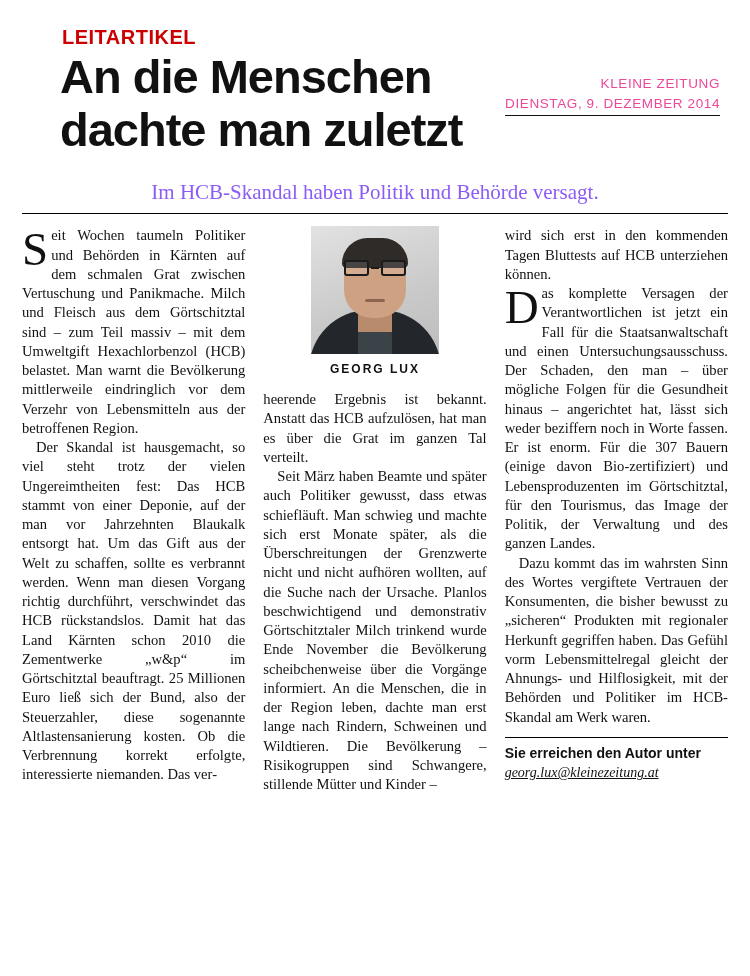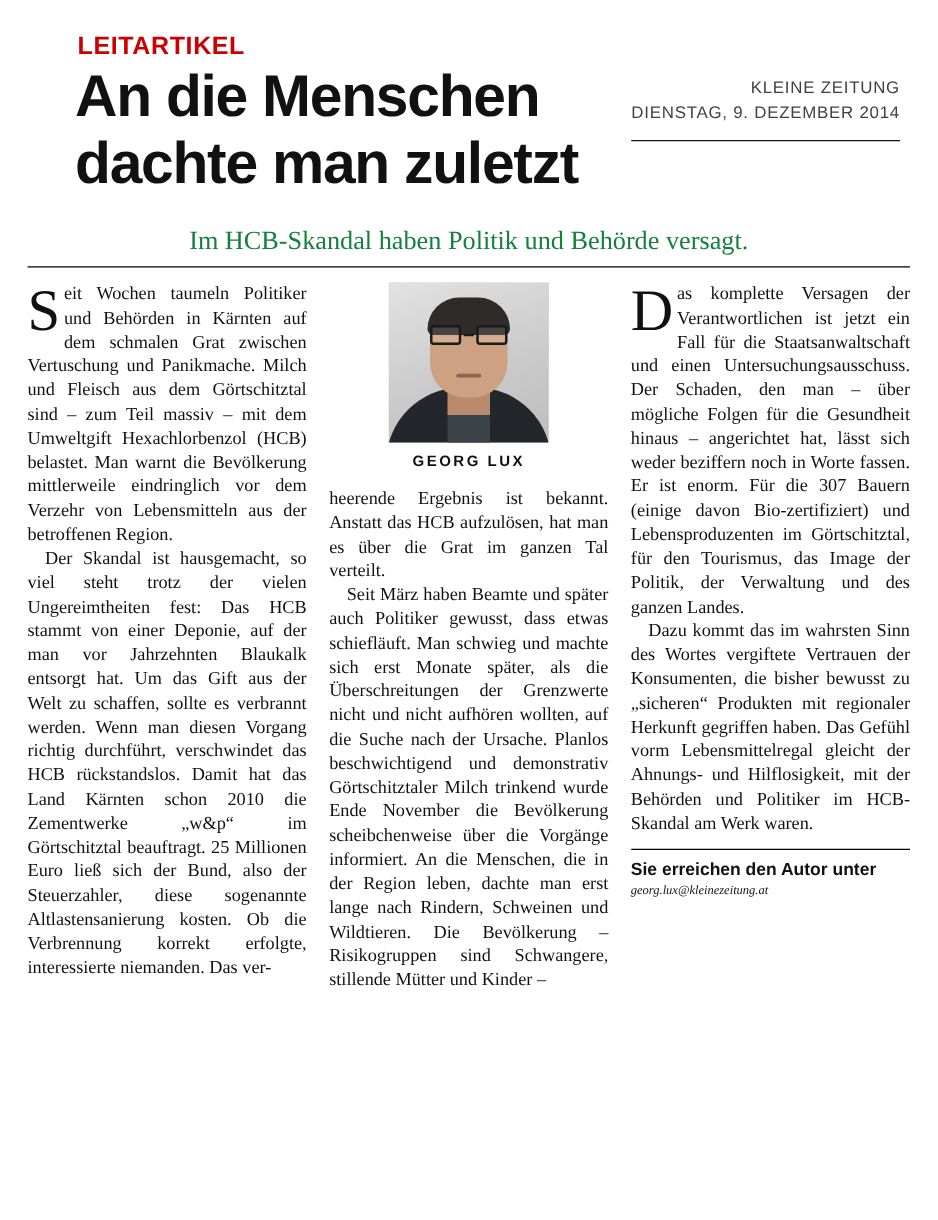--- a/index.html
+++ b/index.html
@@ -39,39 +39,39 @@
     font-weight: bold;
     font-size: 47px;
     line-height: 1.12;
     letter-spacing: -1px;
     margin: 2px 0 0 38px;
     max-width: 500px;
   }
   .masthead {
     position: absolute;
     right: 8px;
-    top: 34px;
+    top: 48px;
     text-align: right;
     font-family: "Liberation Sans", sans-serif;
     font-size: 13.5px;
     letter-spacing: 0.6px;
-    color: #404040;
+    color: #ec4899;
     line-height: 1.45;
   }
   .masthead .date {
     border-bottom: 1px solid #111;
-    padding-bottom: 13px;
+    padding-bottom: 2px;
     display: inline-block;
   }
   .subhead {
     text-align: center;
     font-family: "Liberation Serif", serif;
     font-size: 21px;
     margin: 24px 0 6px 0;
-    color: #15803d;
+    color: #8b5cf6;
   }
   .rule {
     border: 0;
     border-top: 1px solid #000;
     margin: 8px 0 12px 0;
   }
   
   .cols {
     display: flex;
     gap: 18px;
@@ -224,23 +224,24 @@
   }
   .author-line {
     font-family: "Liberation Sans", sans-serif;
     font-weight: bold;
     font-size: 14px;
     text-align: left;
   }
   .author-mail {
     font-family: "Liberation Serif", serif;
     font-style: italic;
-    font-size: 10px;
+    font-size: 14px;
     text-align: left;
     margin-top: 2px;
+    text-decoration: underline;
   }
 </style>
 </head>
 <body>
 
 <div class="page">
 
   <div class="headline-row">
     <div class="kicker">LEITARTIKEL</div>
     <div class="headline">
@@ -279,20 +280,21 @@
             <div class="lens r"></div>
           </div>
         </div>
         <div class="caption">GEORG LUX</div>
       </div>
       <p class="first">heerende Ergebnis ist bekannt. Anstatt das HCB aufzulösen, hat man es über die Grat im ganzen Tal verteilt.</p>
       <p>Seit März haben Beamte und später auch Politiker gewusst, dass etwas schiefläuft. Man schwieg und machte sich erst Monate später, als die Überschreitungen der Grenzwerte nicht und nicht aufhören wollten, auf die Suche nach der Ursache. Planlos beschwichtigend und demonstrativ Görtschitztaler Milch trinkend wurde Ende November die Bevölkerung scheibchenweise über die Vorgänge informiert. An die Menschen, die in der Region leben, dachte man erst lange nach Rindern, Schweinen und Wildtieren. Die Bevölkerung – Risikogruppen sind Schwangere, stillende Mütter und Kinder –</p>
     </div>
 
     <div class="col">
+      <p class="first">wird sich erst in den kommenden Tagen Bluttests auf HCB unterziehen können.</p>
       <p class="dropcap" style="text-indent:0">Das komplette Versagen der Verantwortlichen ist jetzt ein Fall für die Staatsanwaltschaft und einen Untersuchungsausschuss. Der Schaden, den man – über mögliche Folgen für die Gesundheit hinaus – angerichtet hat, lässt sich weder beziffern noch in Worte fassen. Er ist enorm. Für die 307 Bauern (einige davon Bio-zertifiziert) und Lebensproduzenten im Görtschitztal, für den Tourismus, das Image der Politik, der Verwaltung und des ganzen Landes.</p>
       <p>Dazu kommt das im wahrsten Sinn des Wortes vergiftete Vertrauen der Konsumenten, die bisher bewusst zu „sicheren“ Produkten mit regionaler Herkunft gegriffen haben. Das Gefühl vorm Lebensmittelregal gleicht der Ahnungs- und Hilflosigkeit, mit der Behörden und Politiker im HCB-Skandal am Werk waren.</p>
       <div class="col-footer">
         <hr>
         <div class="author-line">Sie erreichen den Autor unter</div>
         <div class="author-mail">georg.lux@kleinezeitung.at</div>
       </div>
     </div>
 
   </div>

